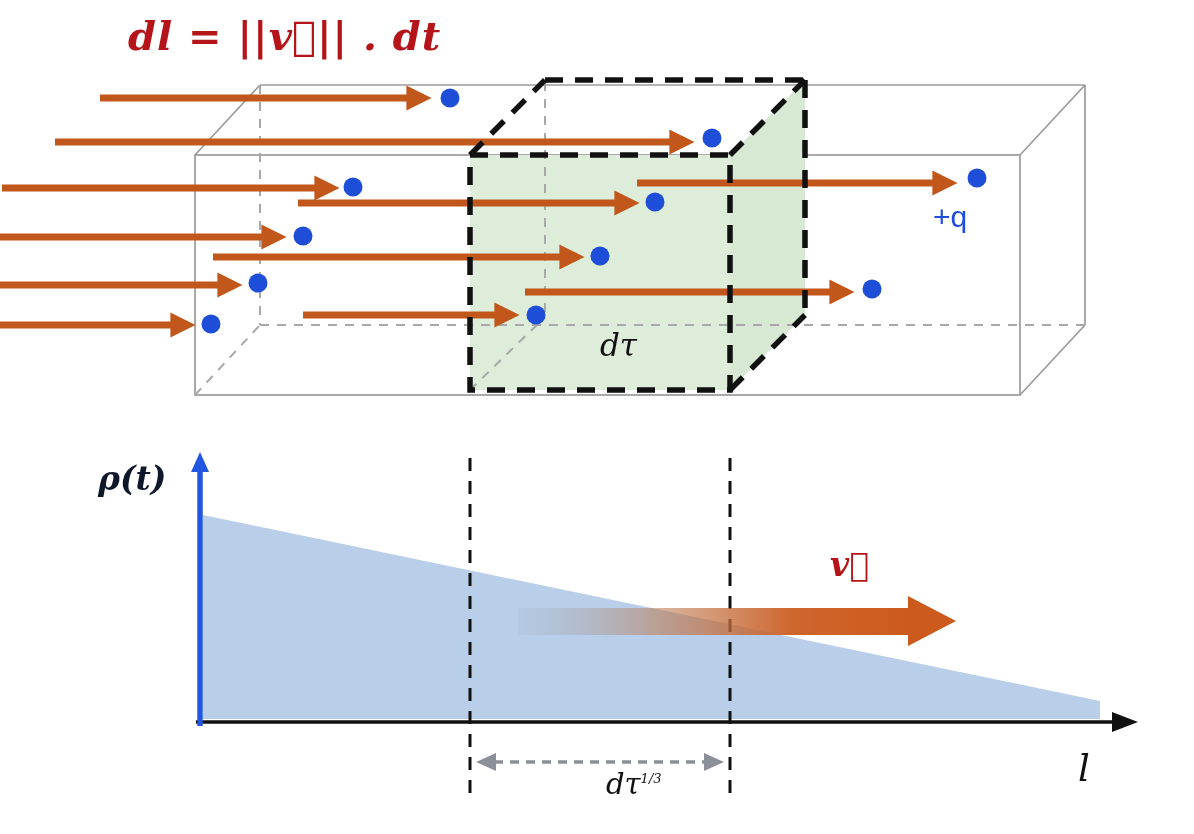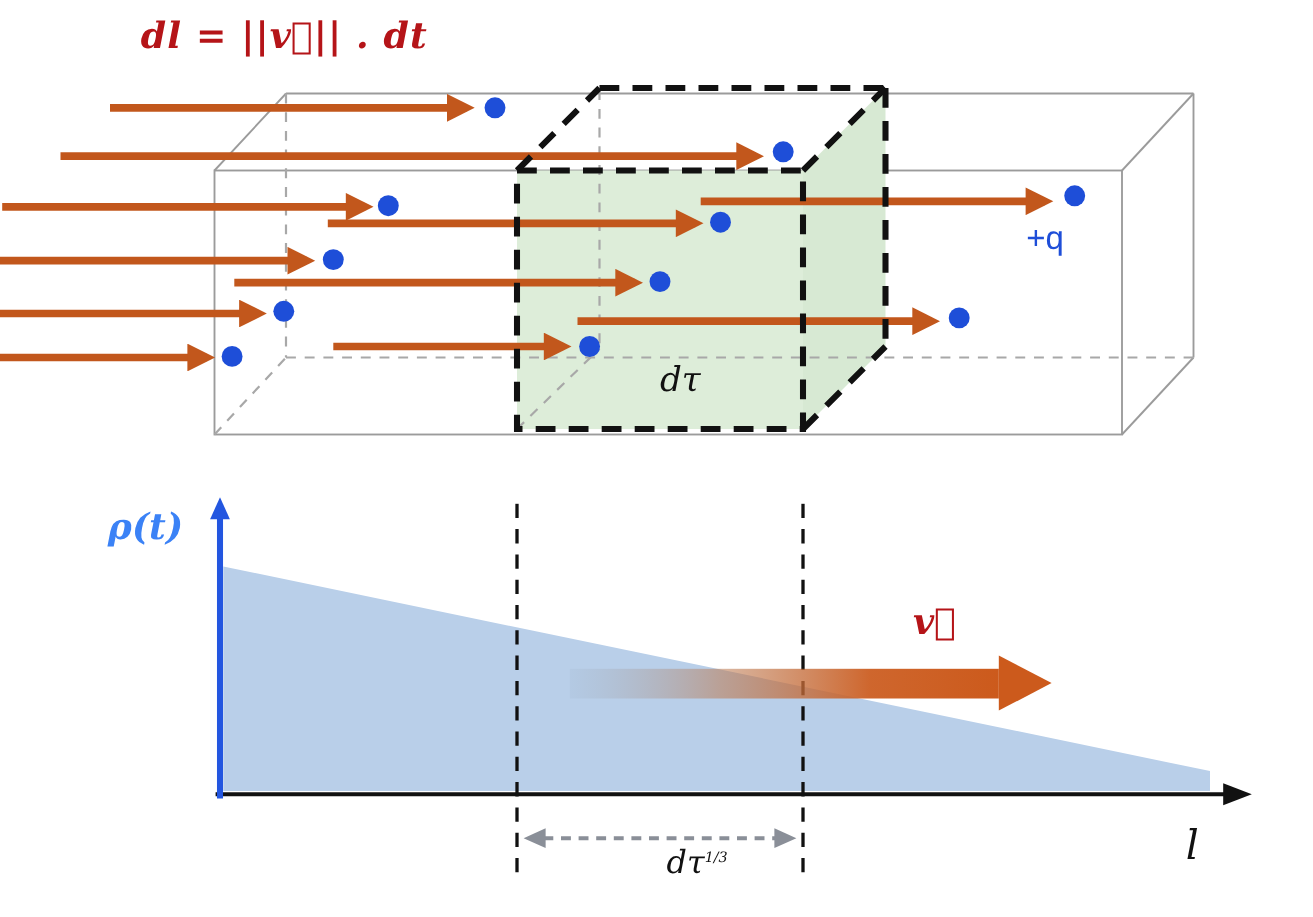--- a/index.html
+++ b/index.html
@@ -2,24 +2,24 @@
 <html><head>
 <meta charset="utf-8">
 <style>
   html,body{margin:0;padding:0;background:#ffffff;}
   .stage{
     position:relative;width:1194px;height:834px;background:#ffffff;overflow:hidden;
     font-family:"DejaVu Serif", serif;
   }
   .stage svg{position:absolute;left:0;top:0;}
   .lbl{position:absolute;white-space:nowrap;line-height:1;}
-  .lbl-formula{left:128px;top:16px;font-style:italic;font-weight:bold;font-size:33px;color:#b51418;letter-spacing:1px;}
+  .lbl-formula{left:128px;top:16px;font-style:italic;font-weight:bold;font-size:40px;color:#b51418;letter-spacing:1px;}
   .lbl-dtau{left:600px;top:330px;font-style:italic;font-size:31px;color:#111111;}
   .lbl-q{left:933px;top:202px;font-family:"Liberation Sans",sans-serif;font-size:30px;color:#1e4ed8;}
-  .lbl-rho{left:98px;top:462px;font-style:italic;font-weight:bold;font-size:33px;color:#3b82f6;}
+  .lbl-rho{left:98px;top:462px;font-style:italic;font-weight:bold;font-size:33px;color:#0f172a;}
   .lbl-v{left:830px;top:548px;font-style:italic;font-weight:bold;font-size:33px;color:#b51418;}
   .lbl-interval{left:606px;top:770px;font-style:italic;font-size:29px;color:#111111;}
   .lbl-interval sup{font-size:13px;font-style:italic;}
   .lbl-l{left:1078px;top:750px;font-style:italic;font-size:37px;color:#111111;}
 </style>
 </head>
 <body>
 
 <div class="stage">
 

